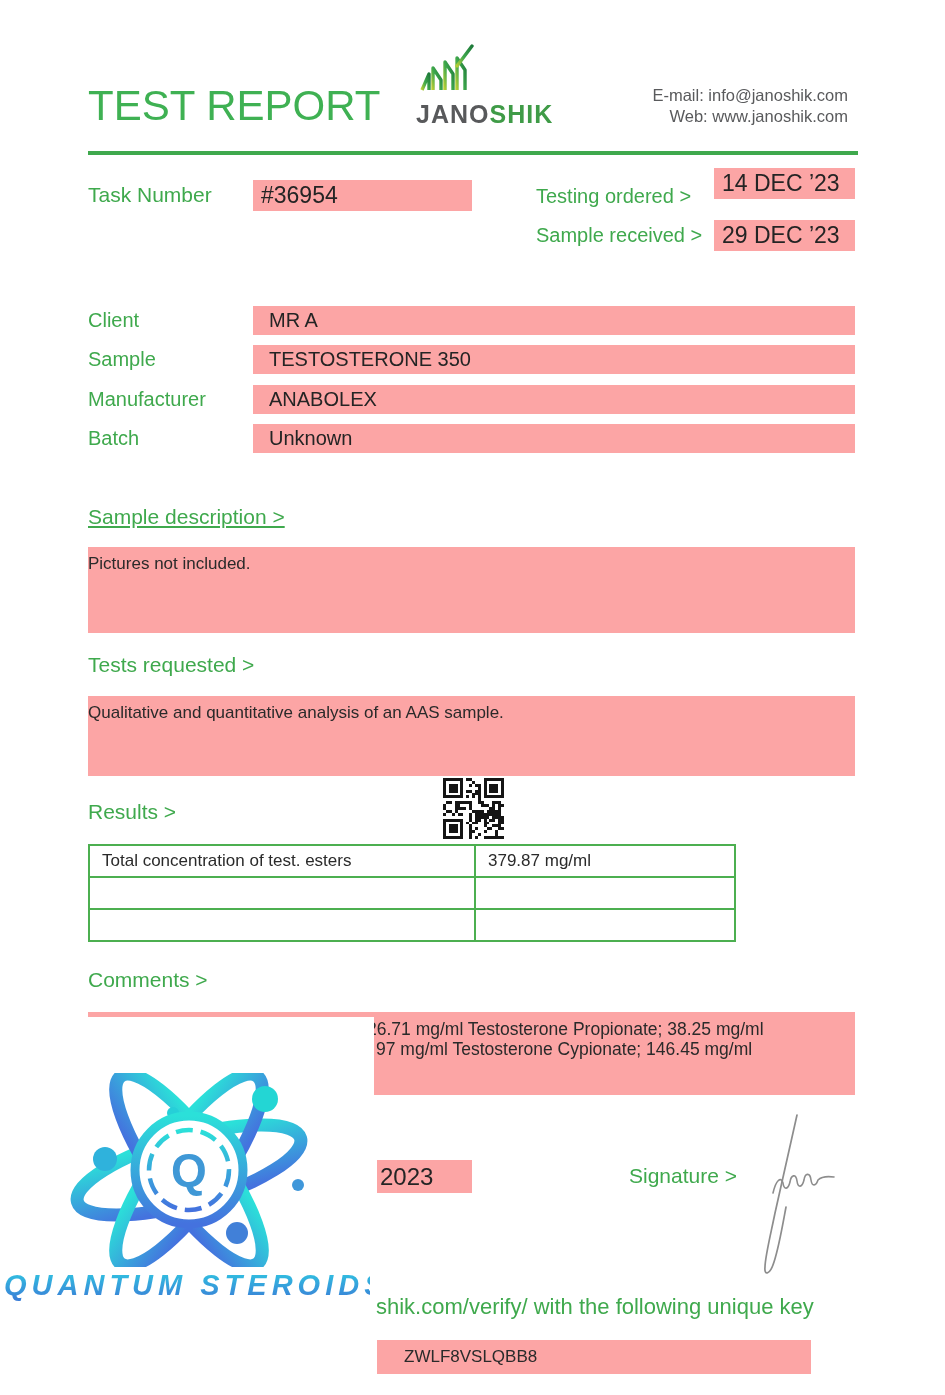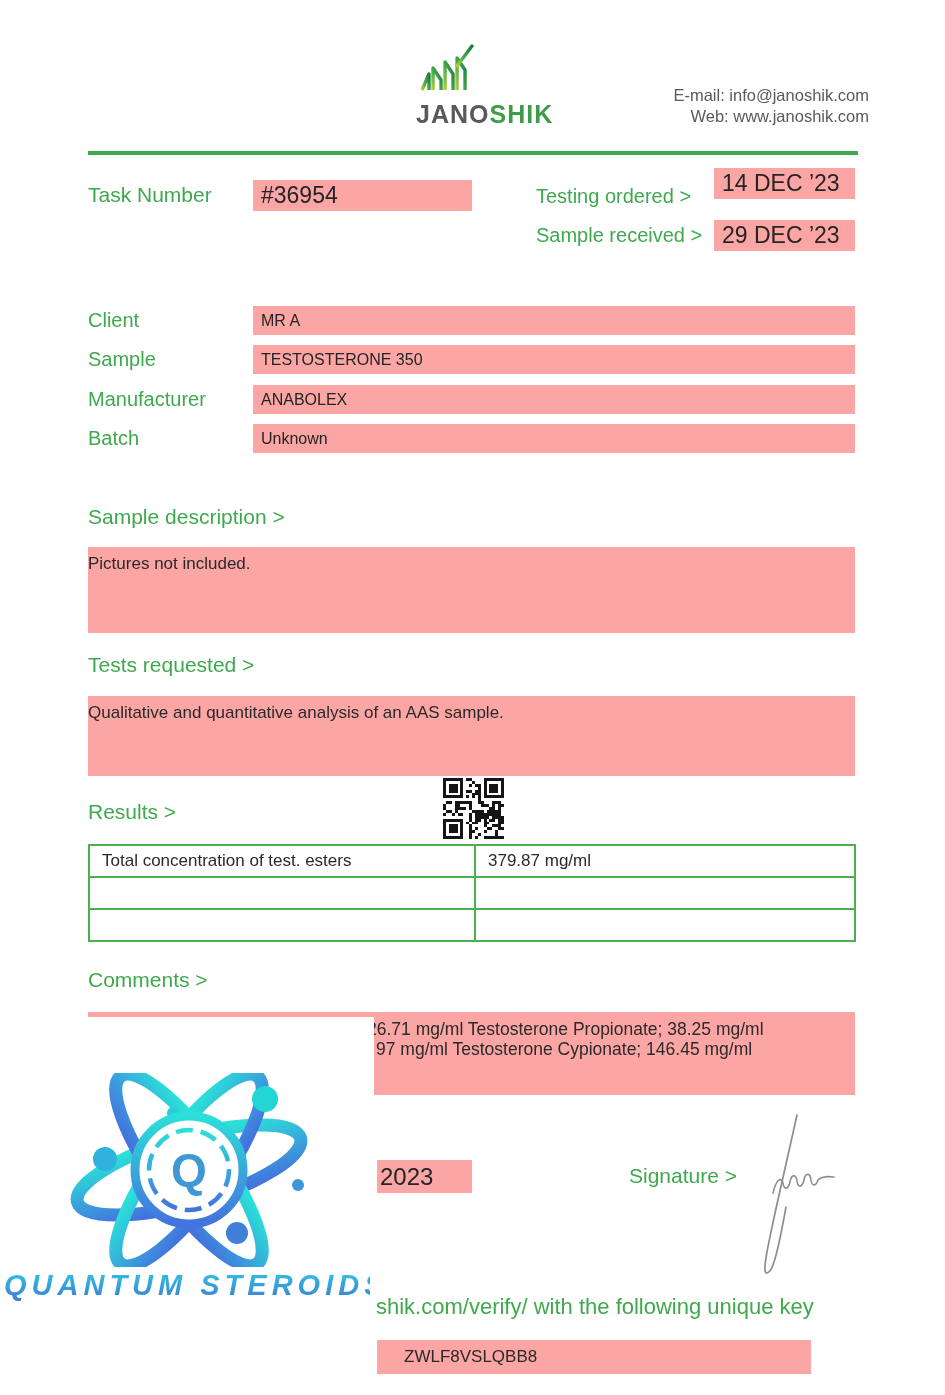--- a/index.html
+++ b/index.html
@@ -5,50 +5,51 @@
   html,body{margin:0;padding:0;background:#fff;}
   .page{position:relative;width:945px;height:1395px;background:#ffffff;overflow:hidden;
         font-family:"Liberation Sans",sans-serif;color:#2a2a2a;}
   .abs{position:absolute;}
   .gbox{position:absolute;background:#fca5a5;display:flex;align-items:center;}
   .title{left:88px;top:82px;font-size:42px;letter-spacing:0px;color:#3fb153;font-weight:400;}
   .logo{left:416px;top:44px;width:155px;}
   .logo-text{font-size:25px;font-weight:700;letter-spacing:1px;margin-top:2px;}
   .logo-jano{color:#58595b;}
   .logo-shik{color:#3f9b47;}
-  .contact{right:76px;top:85px;text-align:right;font-size:16.5px;color:#595a5c;line-height:21px;}
+  .contact{right:97px;top:85px;text-align:right;font-size:16.5px;color:#595a5c;line-height:21px;}
   .rule{left:88px;top:151px;width:770px;height:4px;background:#3fa94d;}
   .lbl{position:absolute;font-size:21px;color:#3fa94d;}
   .lbl-sm{position:absolute;font-size:20px;color:#3fa94d;}
-  .val{font-size:16px;color:#242424;padding-left:0;white-space:nowrap;margin-left:8px;}
+  .val{font-size:20px;color:#242424;padding-left:16px;white-space:nowrap;}
   .val-lg{font-size:23px;color:#242424;padding-left:8px;white-space:nowrap;}
   .heading{position:absolute;font-size:21px;color:#3fa94d;}
   .boxtext{font-size:17px;color:#2a2a2a;padding:7px 0 0 0;align-self:flex-start;}
   .rtable{position:absolute;left:88px;top:844px;}
-  table.res{border-collapse:collapse;table-layout:fixed;width:768px;}
+  table.res{border-collapse:collapse;table-layout:fixed;width:648px;}
   table.res td{border:2px solid #4caf50;height:30px;font-size:17px;color:#2a2a2a;
                padding:0 0 0 12px;vertical-align:middle;white-space:nowrap;overflow:hidden;}
   .comment-line{position:absolute;font-size:17.5px;color:#2a2a2a;white-space:nowrap;}
   .overlay{position:absolute;left:0;top:1017px;width:374px;height:313px;background:#ffffff;}
   .brand{position:absolute;left:4px;top:252px;width:366px;text-align:center;
          font-size:29px;font-weight:700;font-style:italic;letter-spacing:5px;
          background:linear-gradient(180deg,#2fc9e2 0%,#3b7ad6 100%);
          -webkit-background-clip:text;background-clip:text;color:transparent;white-space:nowrap;}
   .datebox{left:377px;top:1160px;width:95px;height:33px;}
   .dateval{font-size:24px;color:#242424;padding-left:3px;}
   .sig-label{position:absolute;left:629px;top:1164px;font-size:21px;color:#3fa94d;}
   .verify{position:absolute;left:376px;top:1294px;font-size:22px;color:#3fa94d;white-space:nowrap;}
   .keybox{left:377px;top:1340px;width:434px;height:34px;}
   .keyval{font-size:17px;color:#2a2a2a;padding-left:27px;}
 </style>
 </head>
 <body>
 
 <div class="page">
 
+  <div class="abs title">TEST REPORT</div>
 
   <div class="abs logo">
     <svg width="60" height="50" viewBox="0 0 60 50">
       <defs>
         <linearGradient id="lg" x1="0" y1="1" x2="1" y2="0">
           <stop offset="0" stop-color="#b5cc34"></stop>
             <stop offset="0.45" stop-color="#3fa94d"></stop>
             <stop offset="1" stop-color="#1e7a3a"></stop>
         </linearGradient>
       </defs>
@@ -96,21 +97,21 @@
   <div class="lbl-sm" style="left:88px;top:388px;">Manufacturer</div>
   <div class="gbox" style="left:253px;top:385px;width:602px;height:29px;">
     <span class="val">ANABOLEX</span>
   </div>
 
   <div class="lbl-sm" style="left:88px;top:427px;">Batch</div>
   <div class="gbox" style="left:253px;top:424px;width:602px;height:29px;">
     <span class="val">Unknown</span>
   </div>
 
-  <div class="heading" style="left:88px;top:505px;">Sample description &gt;</div>
+  <div class="heading" style="left:88px;top:505px;text-decoration:underline;">Sample description &gt;</div>
   <div class="gbox" style="left:88px;top:547px;width:767px;height:86px;">
     <span class="boxtext">Pictures not included.</span>
   </div>
 
   <div class="heading" style="left:88px;top:653px;">Tests requested &gt;</div>
   <div class="gbox" style="left:88px;top:696px;width:767px;height:80px;">
     <span class="boxtext">Qualitative and quantitative analysis of an AAS sample.</span>
   </div>
 
   <div class="heading" style="left:88px;top:800px;">Results &gt;</div>

